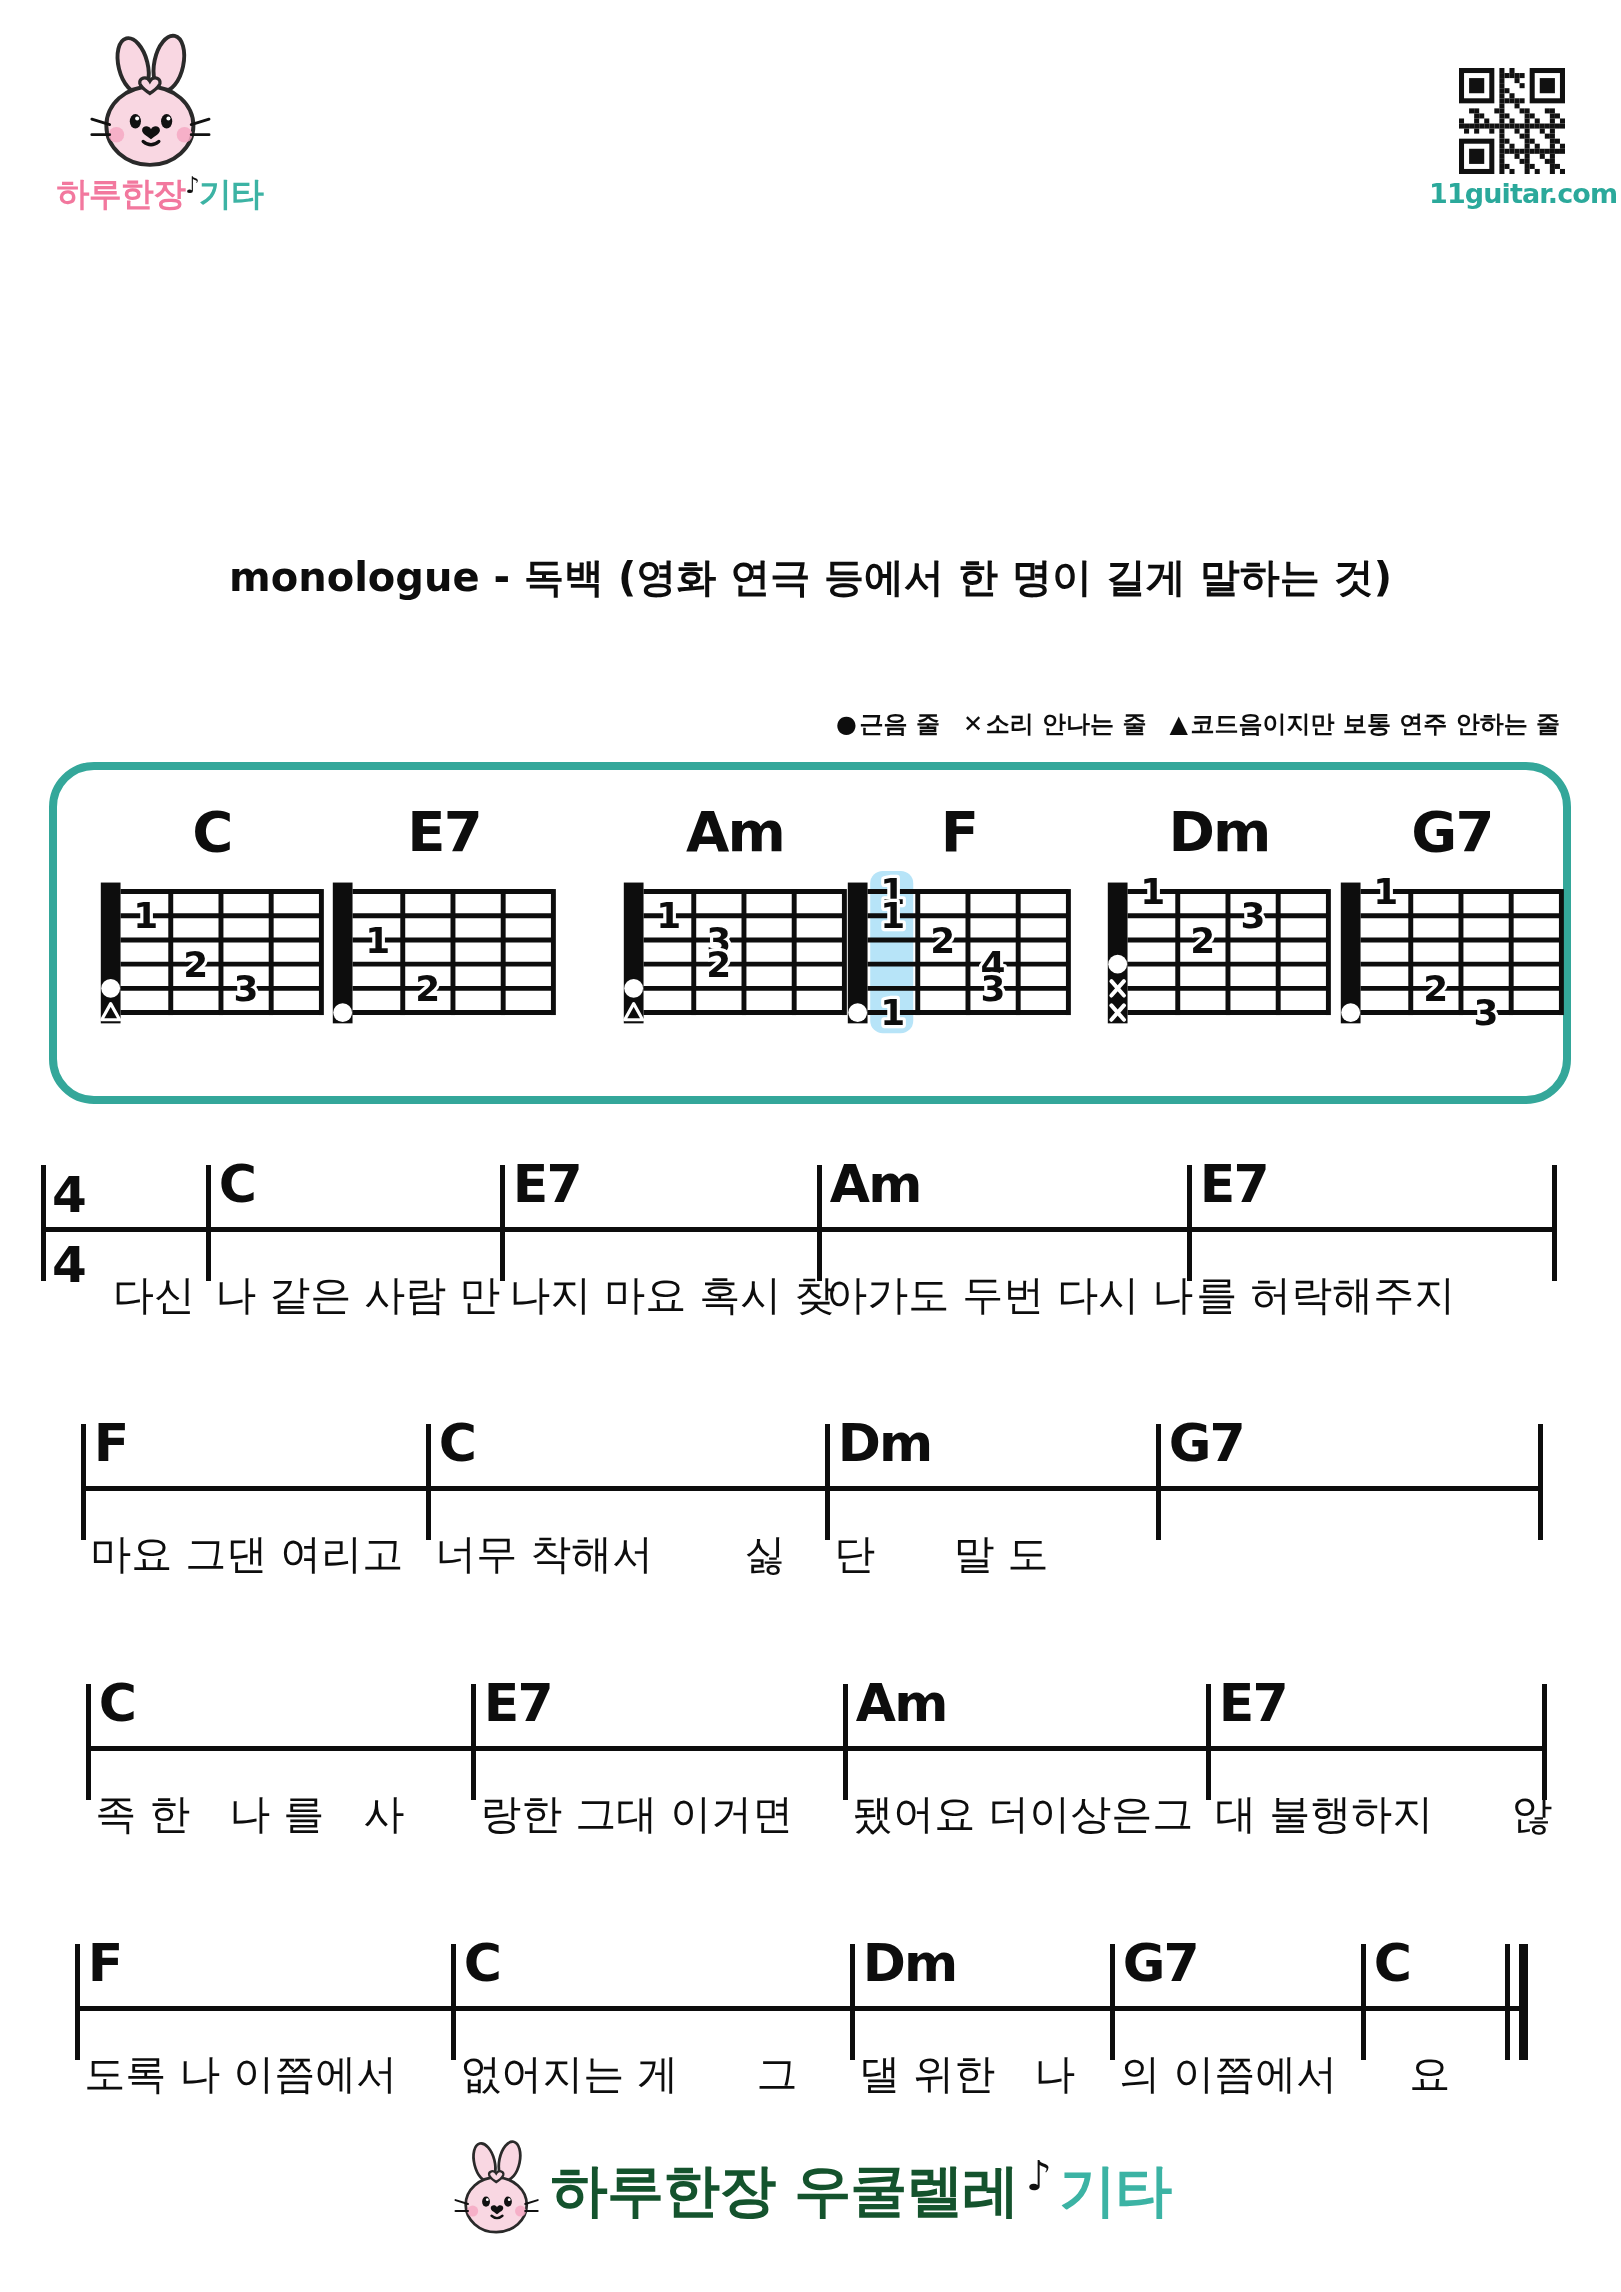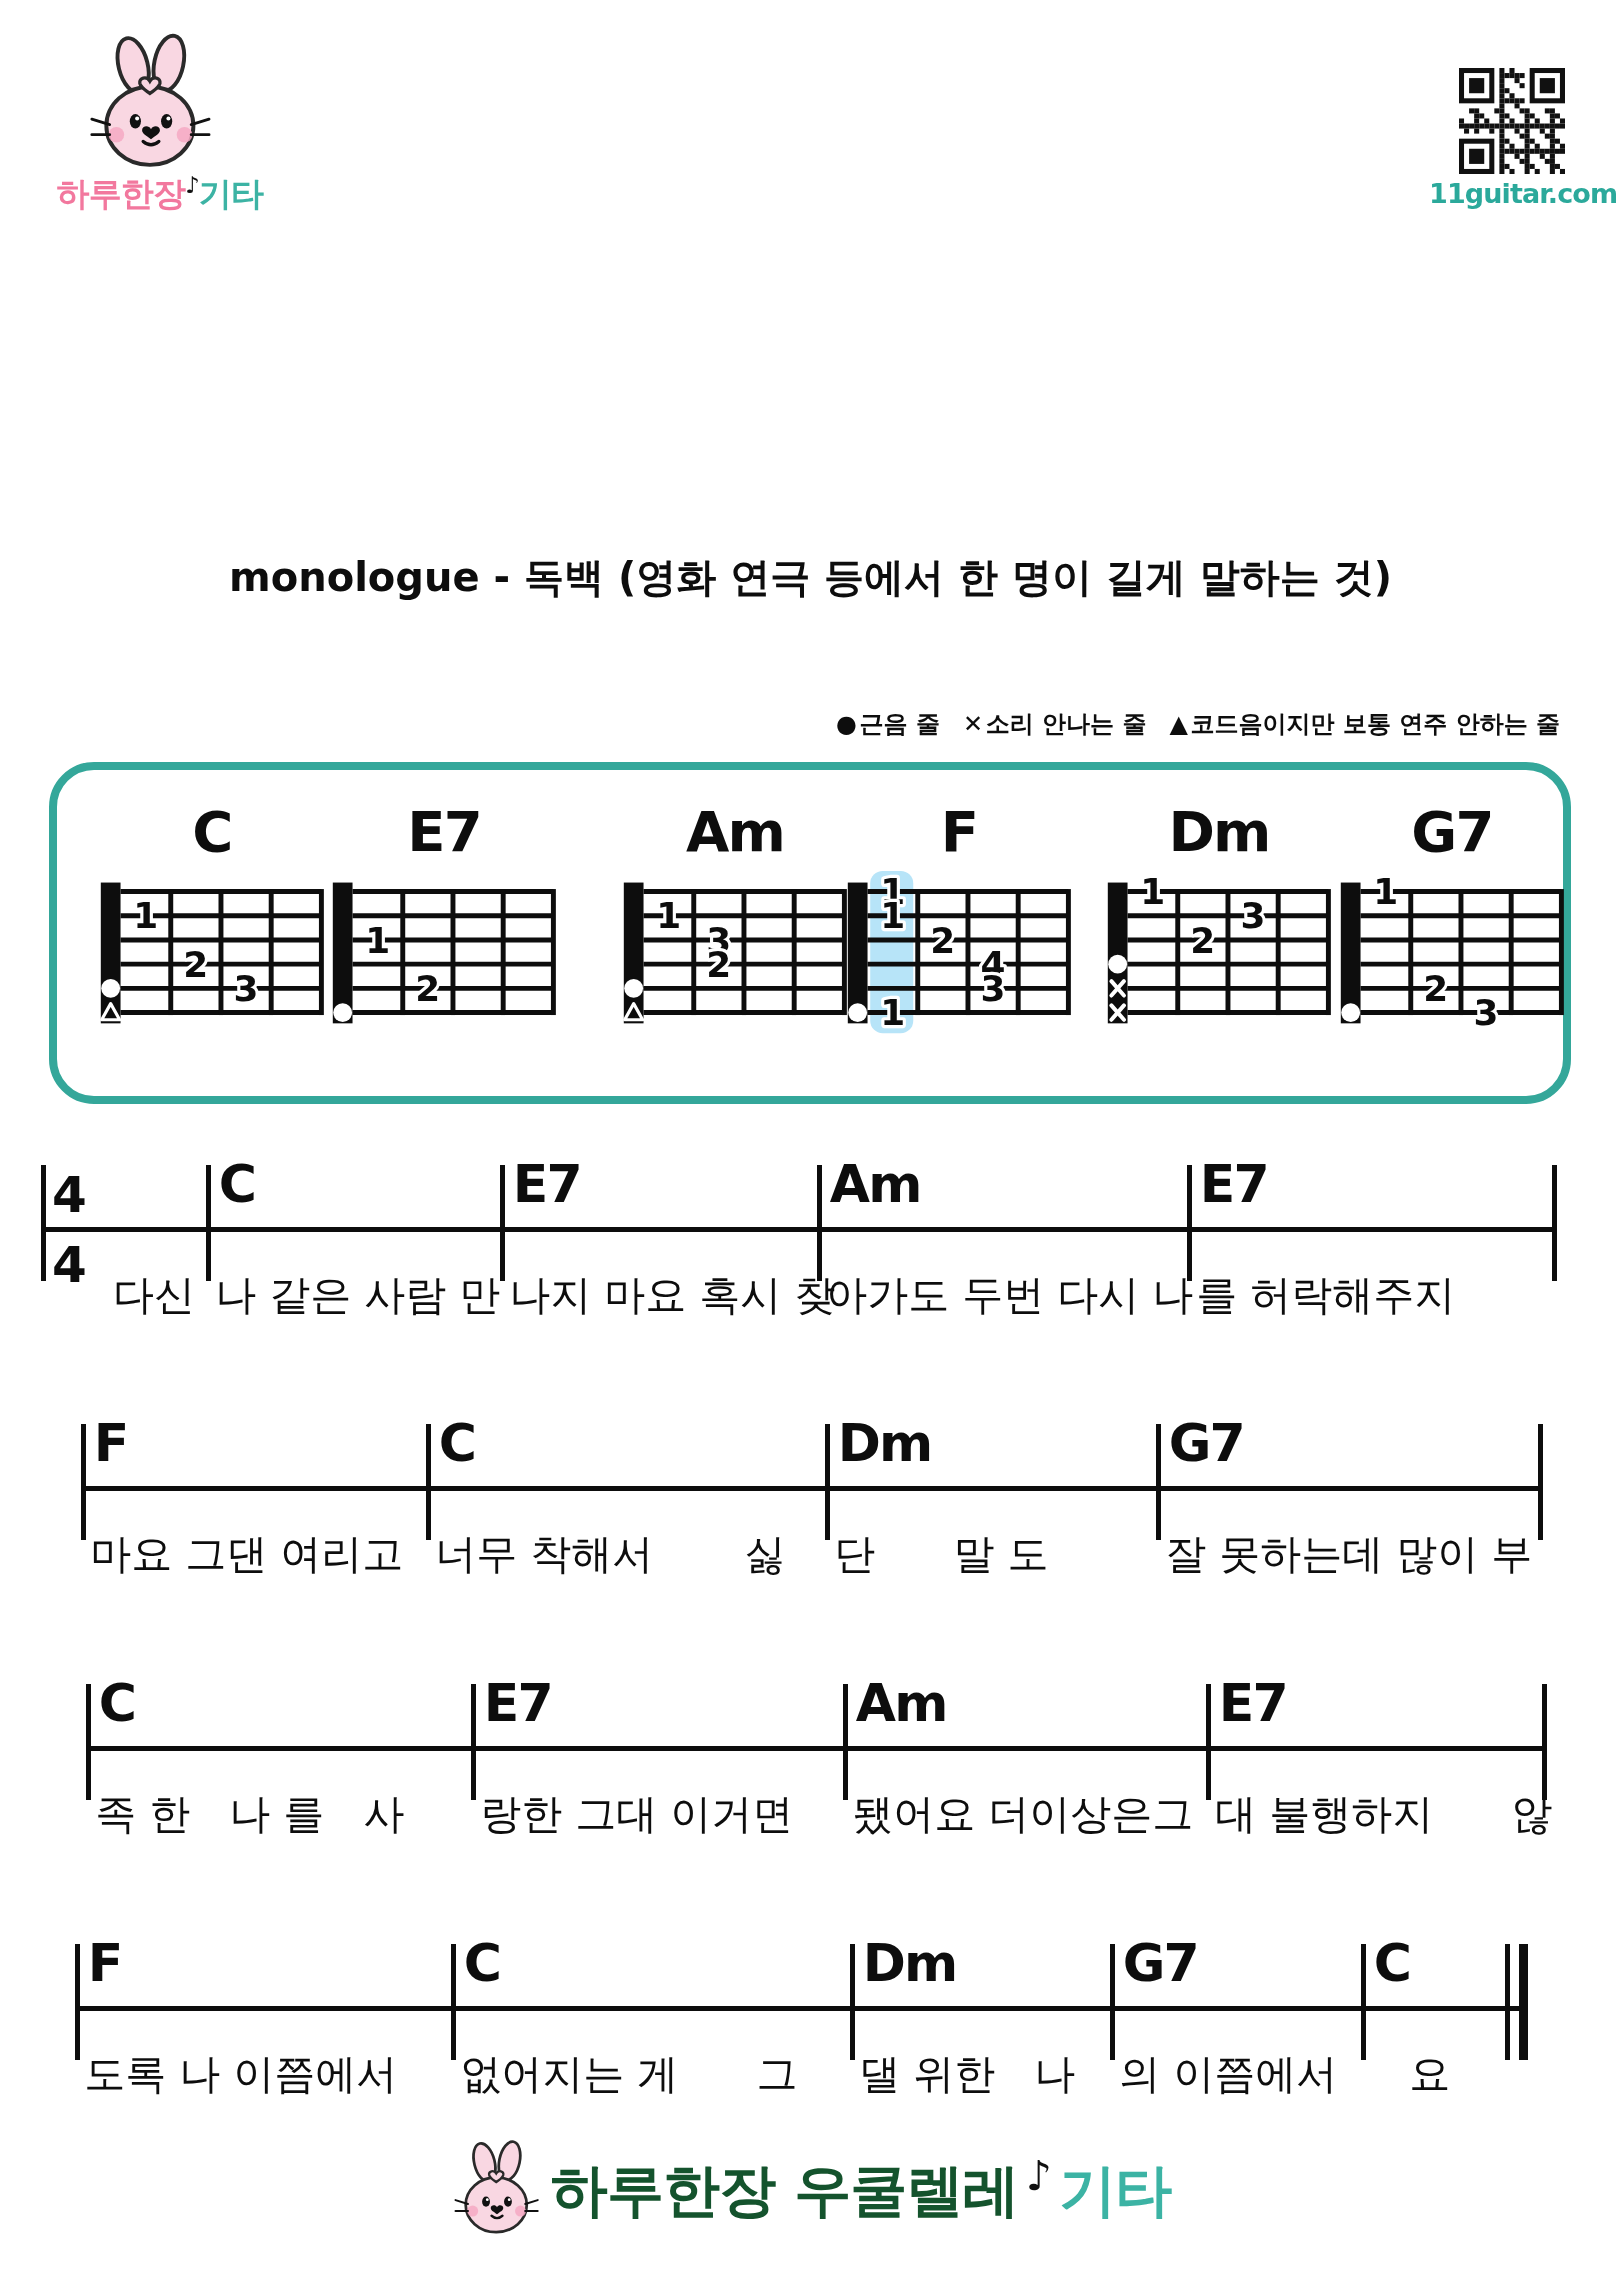--- a/index.html
+++ b/index.html
@@ -418,21 +418,20 @@
         <div class="bar" style="width: 399px;">
           <span class="chord-symbol">C</span>
           <span class="lyric-text">너무 착해서       싫</span>
         </div>
         <div class="bar" style="width: 331px;">
           <span class="chord-symbol">Dm</span>
           <span class="lyric-text">단      말 도</span>
         </div>
         <div class="bar" style="width: 382px;">
           <span class="chord-symbol">G7</span>
-          <span class="lyric-text">잘 못하는데 많이 부</span>
           <span class="endline"></span>
         </div>
       </div>
       <div class="mline" style="top: 1673px; left: 88px; width: 1455px;">
         <div class="bar" style="width: 385px;">
           <span class="chord-symbol">C</span>
           <span class="lyric-text">족 한   나 를   사</span>
         </div>
         <div class="bar" style="width: 372px;">
           <span class="chord-symbol">E7</span>

